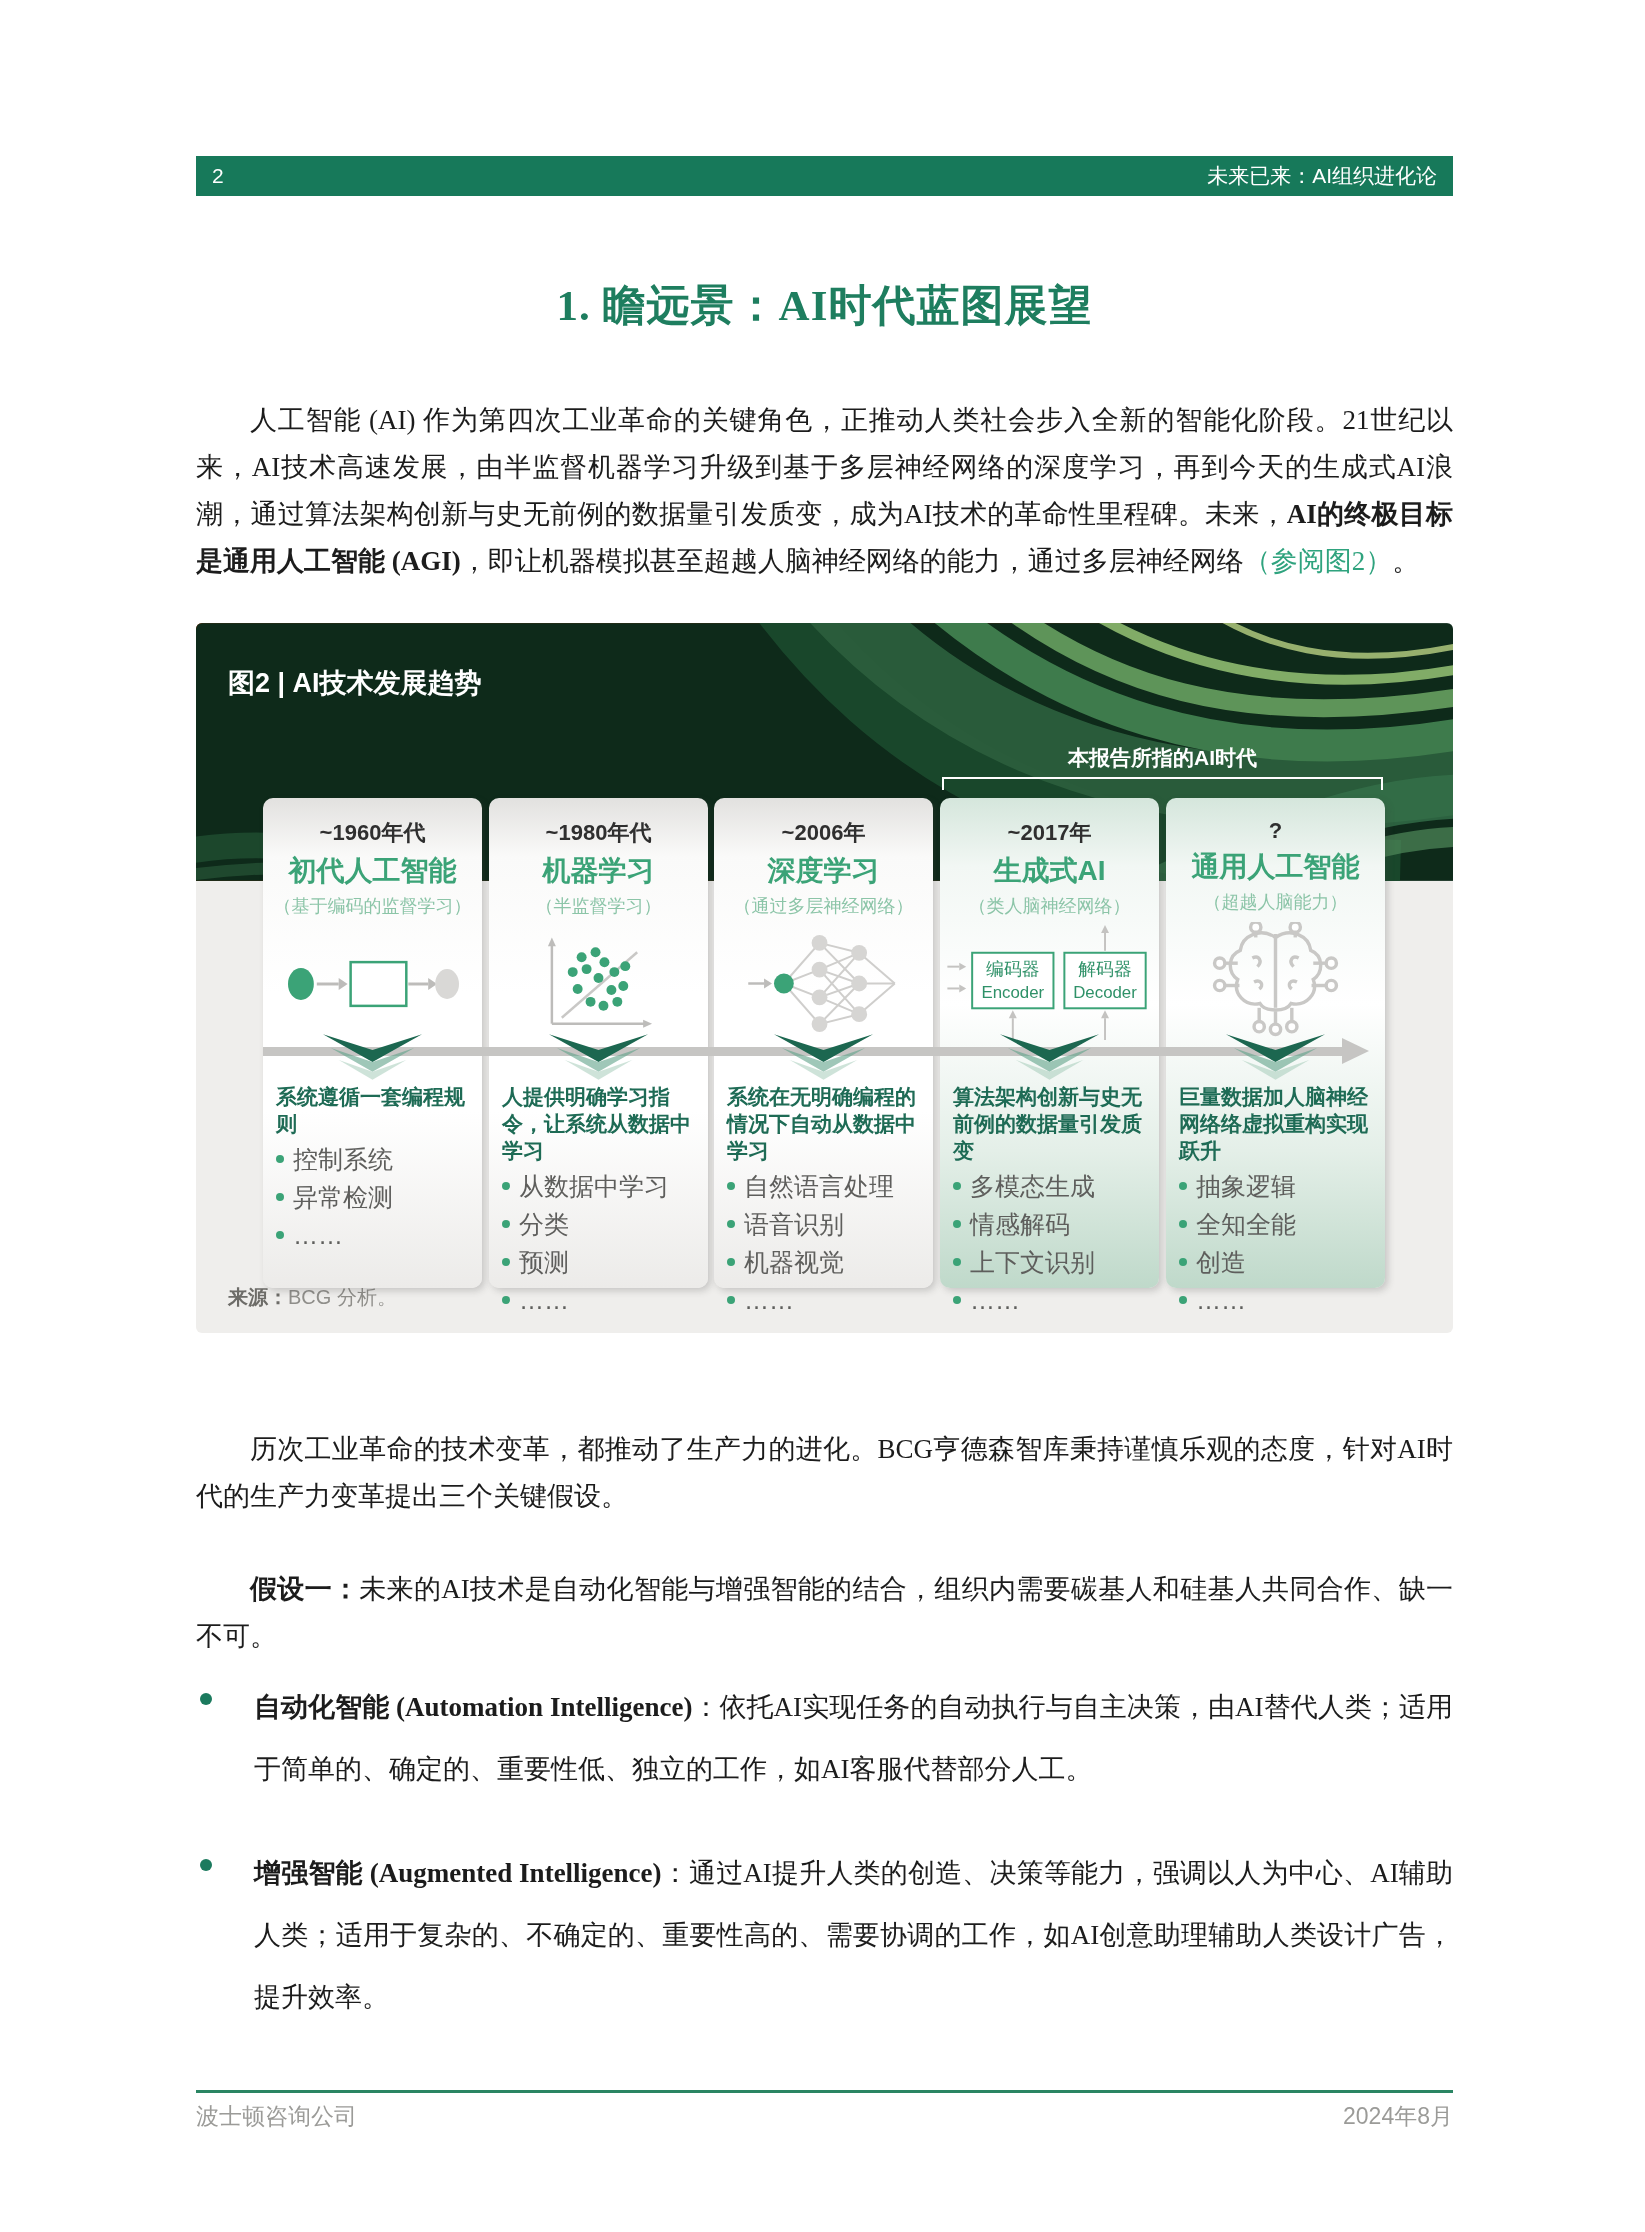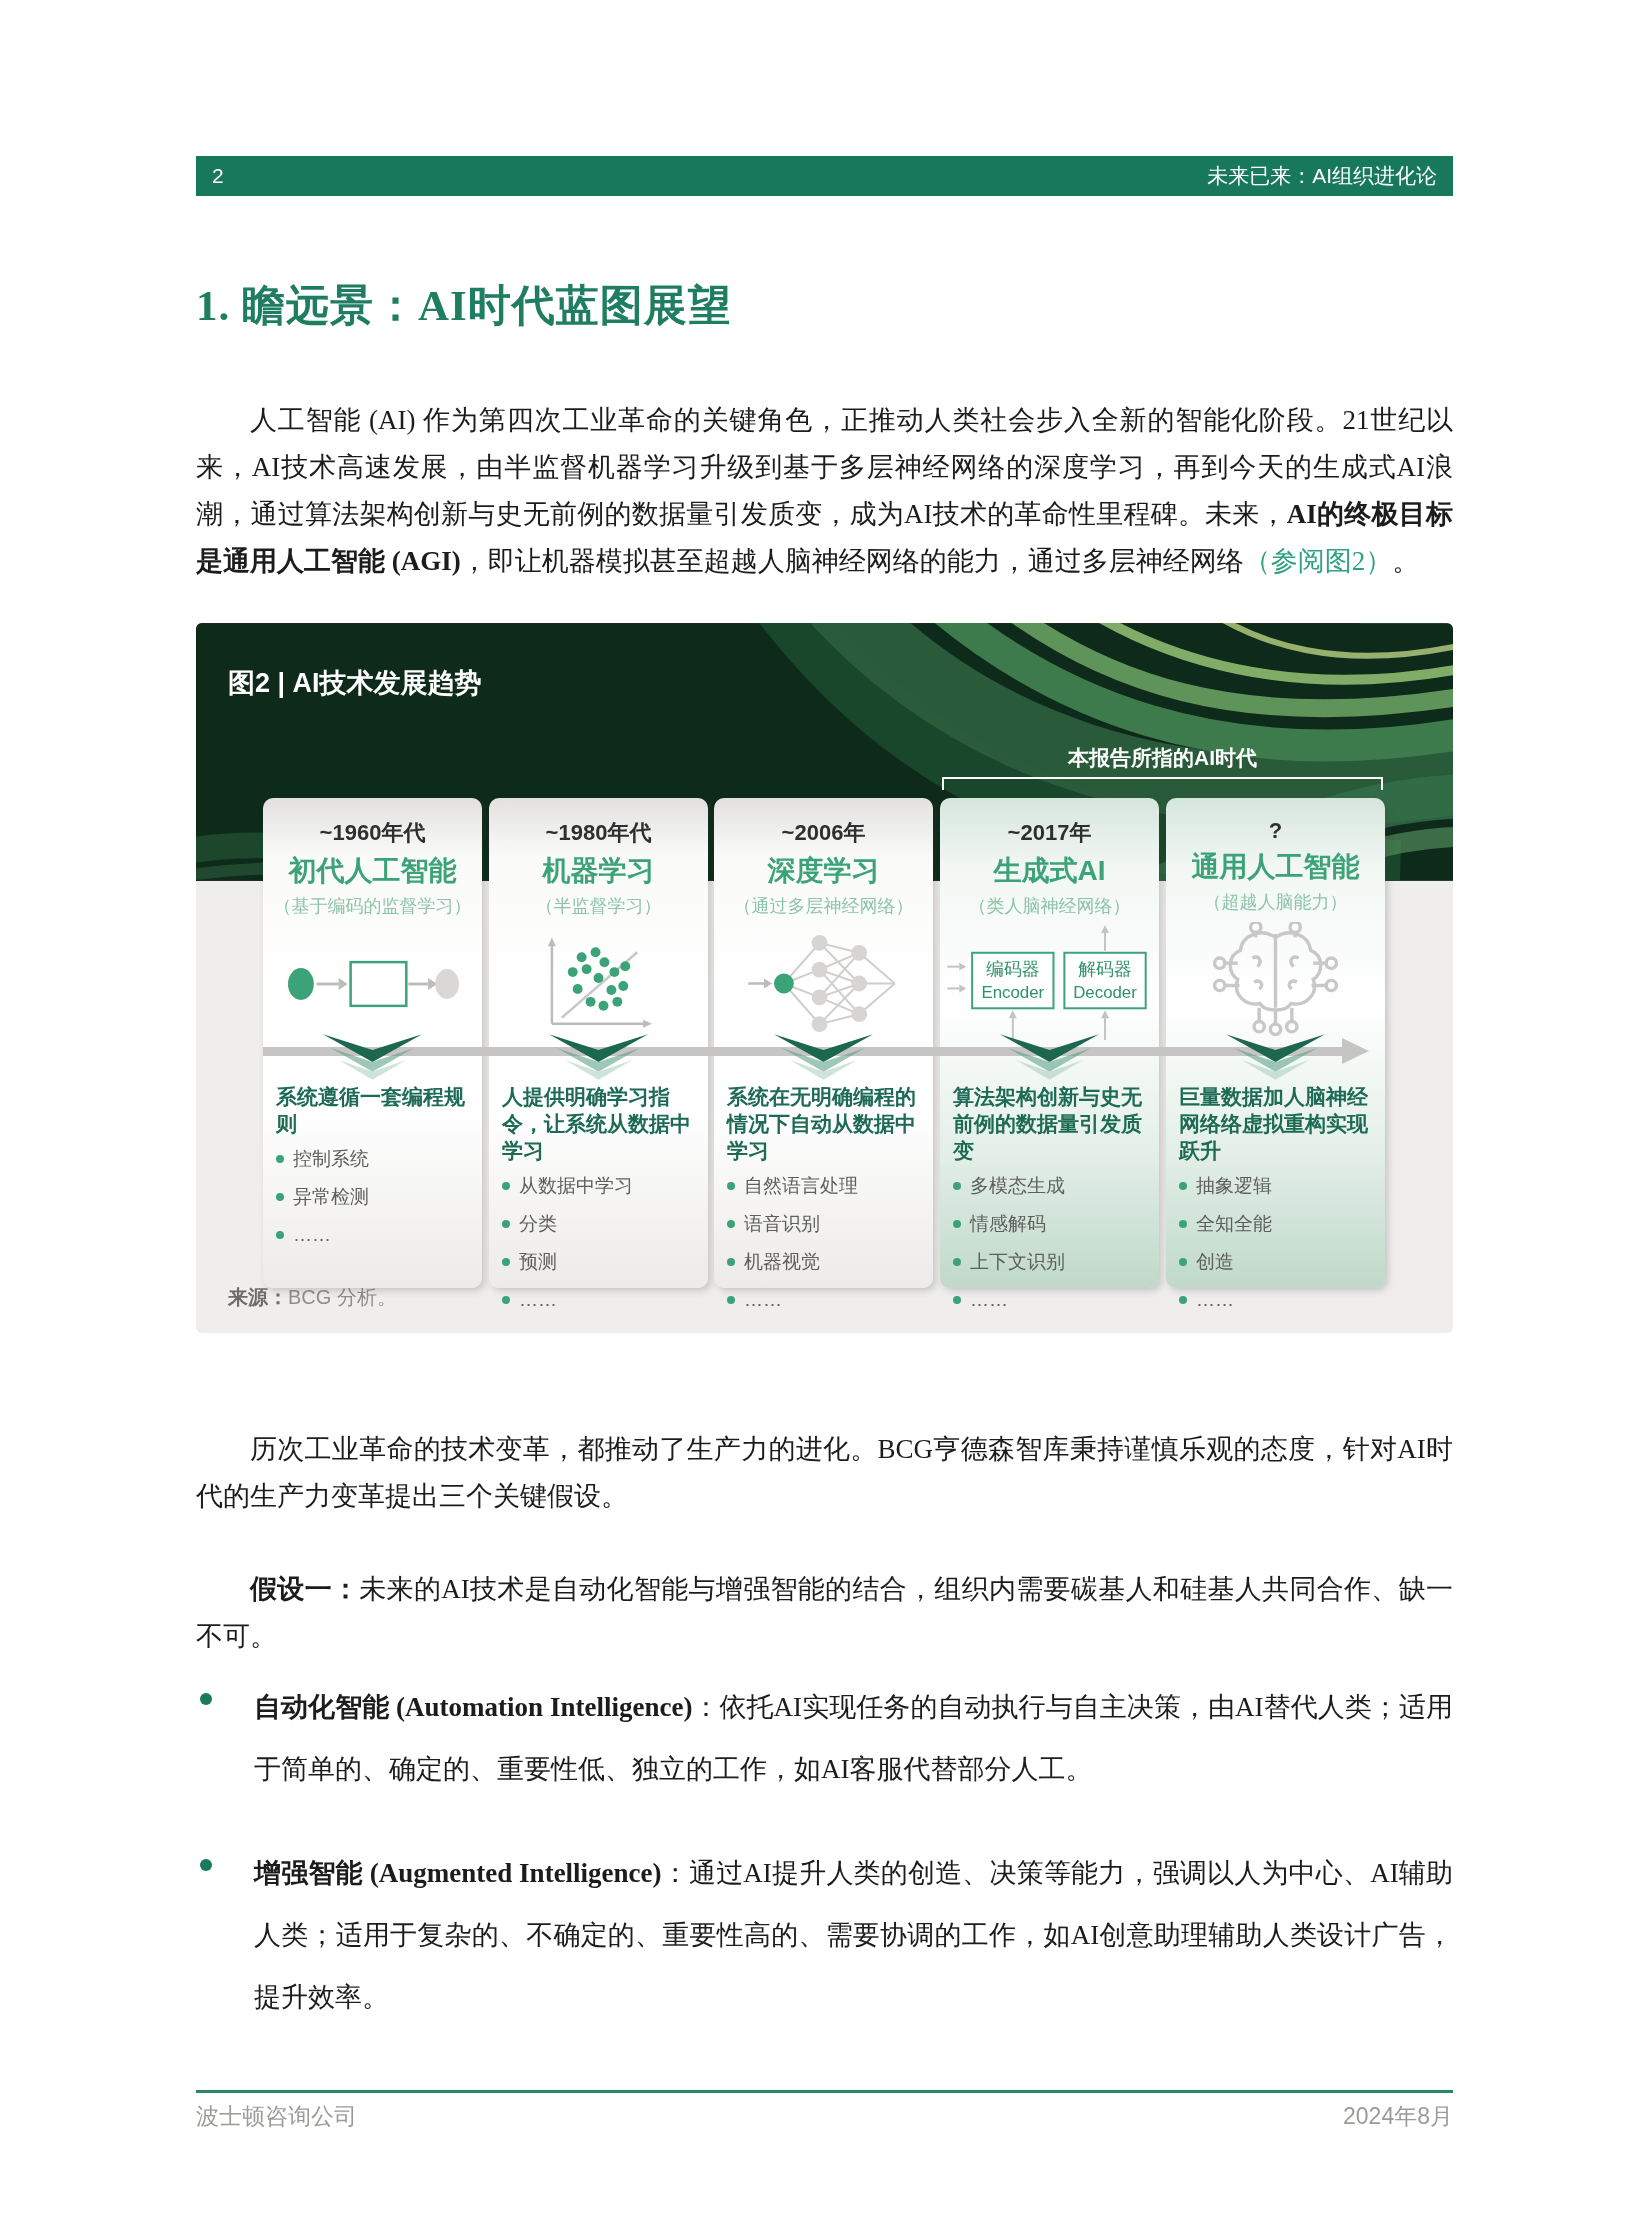--- a/index.html
+++ b/index.html
@@ -7,21 +7,21 @@
         font-family:"Liberation Serif",serif;color:#1c1c1c;}
 
   
   .topbar{position:absolute;left:196px;top:156px;width:1257px;height:40px;
           background:#17795A;color:#ffffff;display:flex;align-items:center;
           justify-content:space-between;box-sizing:border-box;padding:0 16px;
           font-family:"Liberation Sans",sans-serif;font-size:21px;}
 
   
   .section-title{position:absolute;left:196px;top:277px;width:1257px;
-          font-size:43px;font-weight:bold;color:#1E7E5F;letter-spacing:1px;line-height:58px;}
+          font-size:43px;font-weight:bold;color:#1E7E5F;letter-spacing:1px;line-height:58px;text-align:center;}
   .para{position:absolute;left:196px;width:1257px;font-size:27px;line-height:47px;
           text-align:justify;color:#1c1c1c;}
   .para.indent{text-indent:2em;}
   .intro{top:370px;}
   .p2{top:1399px;}
   .p3{top:1539px;}
   .green-ref{color:#2FA37E;}
   b{font-weight:bold;}
 
   
@@ -66,21 +66,21 @@
   .c1{left:67px;}.c2{left:293px;}.c3{left:518px;}.c4{left:744px;}.c5{left:970px;}
 
   .card-head{padding-top:20px;text-align:center;}
   .card-year{font-size:22px;font-weight:bold;color:#2F2F2F;}
   .card-title{font-size:28px;font-weight:bold;color:#3BA377;margin-top:4px;}
   .card-sub{font-size:18px;color:#8CC5A8;margin-top:4px;}
   .card-icon{height:119px;margin-top:6px;display:flex;align-items:center;justify-content:center;}
   .card-bottom{position:absolute;left:0;top:285px;width:219px;box-sizing:border-box;padding:0 13px;}
   .card-headline{font-size:21px;line-height:27px;font-weight:bold;color:#1E6B55;}
   .card-bullets{list-style:none;margin:10px 0 0 0;padding:0;}
-  .card-bullets li{position:relative;padding-left:17px;font-size:19px;line-height:24px;
+  .card-bullets li{position:relative;padding-left:17px;font-size:25px;line-height:24px;
           color:#5E5E5C;margin-bottom:14px;}
   .card-bullets li::before{content:"";position:absolute;left:0;top:8px;width:8px;height:8px;
           border-radius:50%;background:#3BA377;}
 
   
   .chev{position:absolute;top:411px;width:219px;text-align:center;z-index:4;line-height:0;}
   .v1{left:67px;}.v2{left:293px;}.v3{left:518px;}.v4{left:744px;}.v5{left:970px;}
 
   
   .fig-source{position:absolute;left:32px;top:661px;font-size:20px;color:#8F8E8A;}

